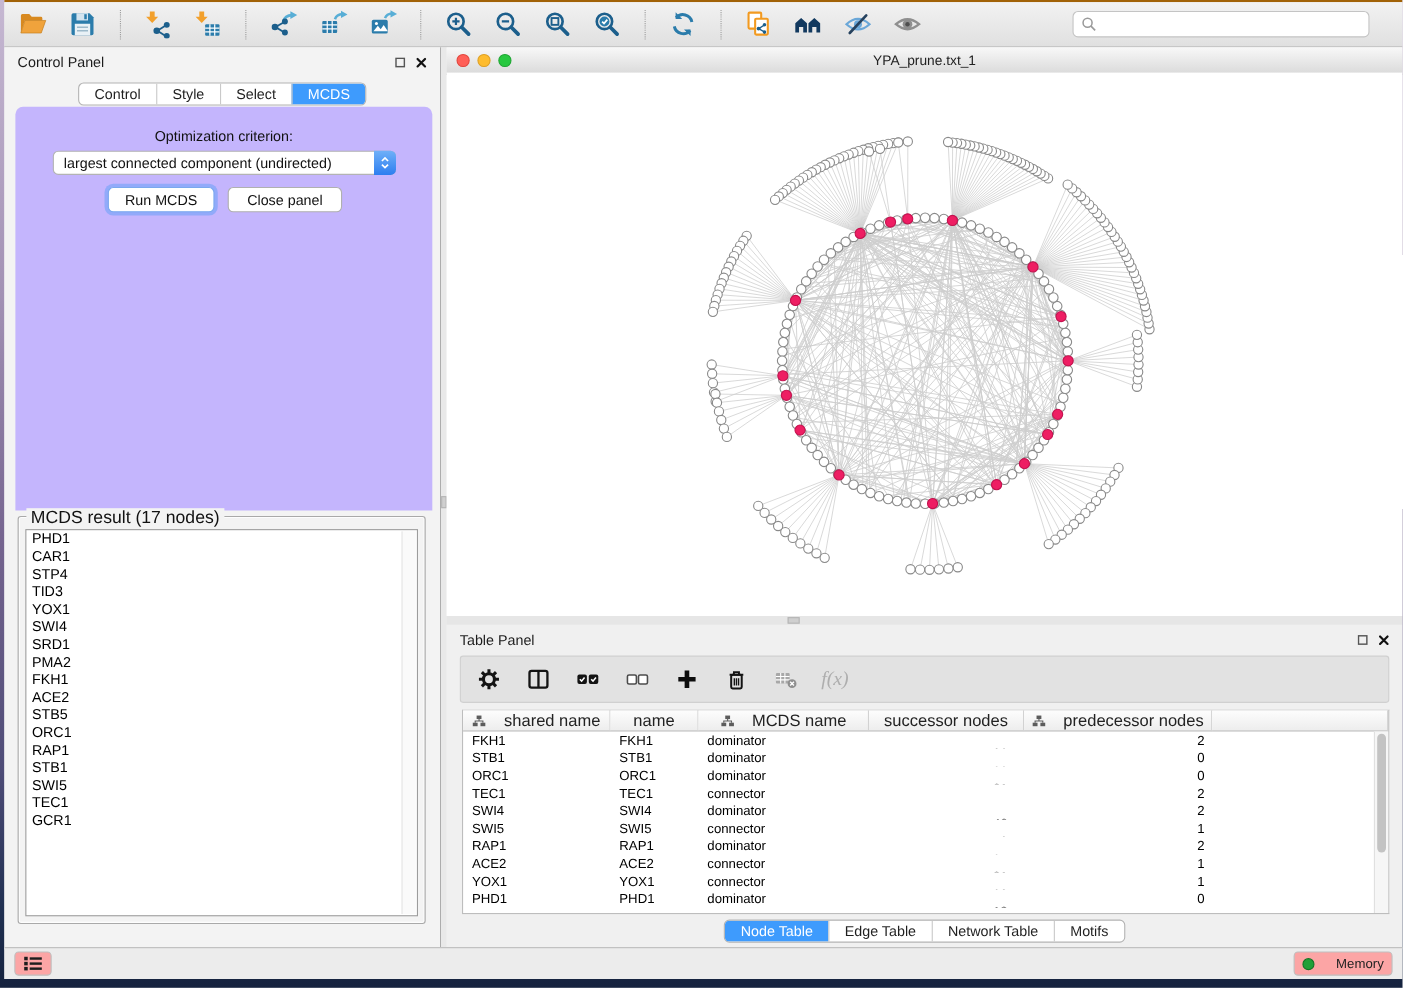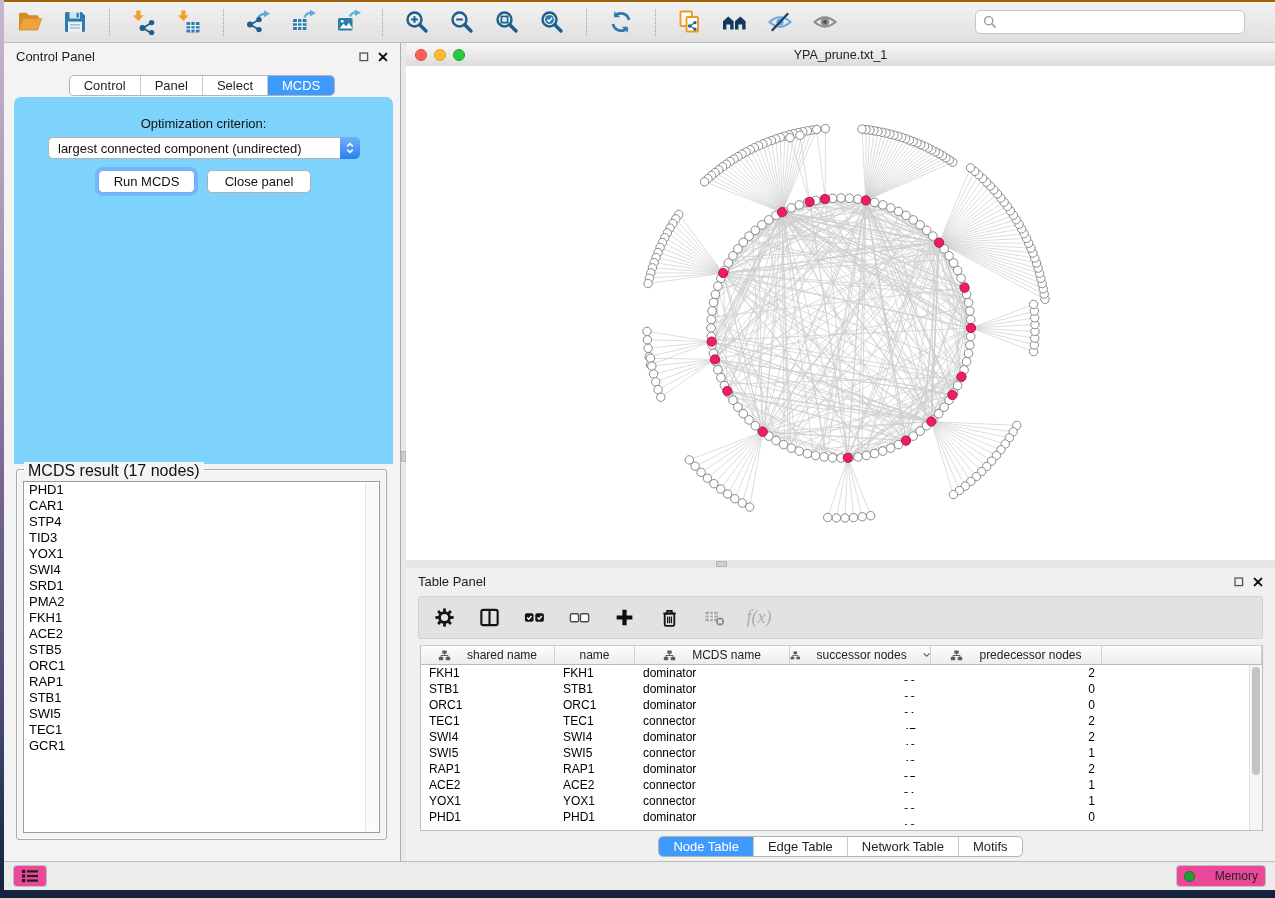--- a/index.html
+++ b/index.html
@@ -24,21 +24,21 @@
   
   .control-panel { position:absolute; left:0; top:41px; width:397px; height:820px; background:#f3f3f3; border-right:1px solid #adadad; }
   .panel-header { height:27px; display:flex; align-items:center; padding:0 12px; }
   .panel-title { font-size:13px; color:#1c1c1c; }
   .panel-header .win-icons { margin-left:auto; display:flex; gap:9px; align-items:center; }
   .tabs-row { position:absolute; left:0; right:0; top:32px; display:flex; justify-content:center; }
   .seg { display:inline-flex; background:#fff; border:1px solid #b3b3b3; border-radius:5px; overflow:hidden; }
   .seg-btn { padding:2px 14px; font-size:13px; color:#1f1f1f; border-left:1px solid #c9c9c9; white-space:nowrap; }
   .seg-btn:first-child { border-left:none; }
   .seg-btn.active { background:#3e9bfd; color:#fff; }
-  .inner-panel { position:absolute; left:10px; right:7px; top:54px; height:367px; background:#7dd3fc; border-radius:7px 7px 0 0; }
+  .inner-panel { position:absolute; left:10px; right:7px; top:54px; height:367px; background:#c4b5fd; border-radius:7px 7px 0 0; }
   .opt-label { position:absolute; top:19px; left:0; right:0; text-align:center; font-size:13px; color:#111; }
   .dropdown { position:absolute; left:34px; right:33px; top:40px; height:22px; background:#fff; border:1px solid #b3b3b3;
     border-radius:5px; display:flex; align-items:center; }
   .dropdown .dd-text { flex:1; font-size:13px; color:#111; padding-left:9px; white-space:nowrap; overflow:hidden; }
   .dd-stepper { width:20px; height:22px; margin:-1px -1px -1px 0; border-radius:0 5px 5px 0;
     background:linear-gradient(#6fb0f8,#2d7ef0); display:flex; align-items:center; justify-content:center; }
   .btn { background:#fff; border:1px solid #b0b0b0; border-radius:5px; font-size:13px; color:#111;
     display:inline-flex; align-items:center; justify-content:center; font-family:"Liberation Sans",sans-serif; }
   .run-btn { position:absolute; left:84px; top:73px; width:97px; height:23px;
     border-color:#7aa8ee; box-shadow:0 0 0 3px rgba(106,160,248,.55); }
@@ -70,33 +70,33 @@
   .table-panel { position:absolute; left:0; right:0; top:525px; height:295px; background:#f0f0f0; }
   .tp-toolbar { position:absolute; left:12px; right:12px; top:28px; height:43px; background:#e2e2e2;
     border:1px solid #d0d0d0; border-radius:3px; display:flex; align-items:center; padding:0 10px; gap:15px; }
   .tp-btn { width:30px; height:30px; display:flex; align-items:center; justify-content:center; }
   .fx { font-family:"Liberation Serif", serif; font-style:italic; font-size:18px; color:#aeaeae; }
   .table-wrap { position:absolute; left:14px; right:12px; top:77px; height:186px; background:#fff;
     border:1px solid #bdbdbd; border-top:1px solid #cfcfcf; }
   .thead, .trow { display:grid; grid-template-columns:134px 80px 155px 141px 171px 1fr; }
   .thead { height:19px; }
   .th { background:linear-gradient(#fdfdfd,#ededed); border-right:1px solid #d2d2d2; border-bottom:1px solid #b9b9b9;
-    font-size:12px; color:#222; display:flex; align-items:center; justify-content:center; gap:16px; overflow:hidden; white-space:nowrap; }
+    font-size:15px; color:#222; display:flex; align-items:center; justify-content:center; gap:16px; overflow:hidden; white-space:nowrap; }
   .trow { height:16px; }
   .td { font-size:12px; line-height:16px; color:#000; padding:0 8px; white-space:nowrap; overflow:hidden; }
   .td.num { text-align:right; }
   .td.c3 { padding-right:15px;margin-top:12px; } .td.c4 { padding-right:7px; }
   .vscroll { position:absolute; top:19px; right:0; bottom:0; width:13px; background:#f6f6f6; border-left:1px solid #e0e0e0; }
   .vscroll .thumb { position:absolute; left:2px; right:2px; top:2px; height:108px; background:#c3c3c3; border-radius:5px; }
   .tp-tabs { position:absolute; left:0; right:0; top:268px; display:flex; justify-content:center; }
 
   
   .status-bar { position:absolute; left:0; right:0; bottom:0; height:29px; background:#ececec; border-top:1px solid #bdbdbd;
     display:flex; align-items:center; justify-content:space-between; padding:0 9px; }
-  .sb-btn { height:22px; background:#ec4899; border:1px solid #bfbfbf; border-radius:4px;
+  .sb-btn { height:22px; background:#fca5a5; border:1px solid #bfbfbf; border-radius:4px;
     display:flex; align-items:center; justify-content:center; padding:0 7px; gap:20px; font-size:12px; color:#222; }
   .mem-dot { width:11px; height:11px; border-radius:50%; background:#21a038; border:1px solid #137526; }
 </style>
 </head>
 <body>
 
 <div class="app">
 
   <div class="toolbar">
     <div class="tb-btn">
@@ -267,21 +267,21 @@
           <rect x="1" y="1" width="7.6" height="7.6" fill="none" stroke="#555" stroke-width="1.3"></rect>
         </svg>
         <svg viewBox="0 0 10 10" width="10" height="10">
           <path d="M1.6 1.6 L8.4 8.4 M8.4 1.6 L1.6 8.4" stroke="#111" stroke-width="2" stroke-linecap="round"></path>
         </svg>
       </span>
     </div>
     <div class="tabs-row">
       <div class="seg" id="control-tabs">
           <div class="seg-btn">Control</div>
-          <div class="seg-btn">Panel</div>
+          <div class="seg-btn">Style</div>
           <div class="seg-btn">Select</div>
           <div class="seg-btn active">MCDS</div>
         </div>
     </div>
     <div class="inner-panel">
       <div class="opt-label">Optimization criterion:</div>
       <div class="dropdown">
         <span class="dd-text">largest connected component (undirected)</span>
         <span class="dd-stepper">
           <svg viewBox="0 0 8 12" width="8" height="12">

